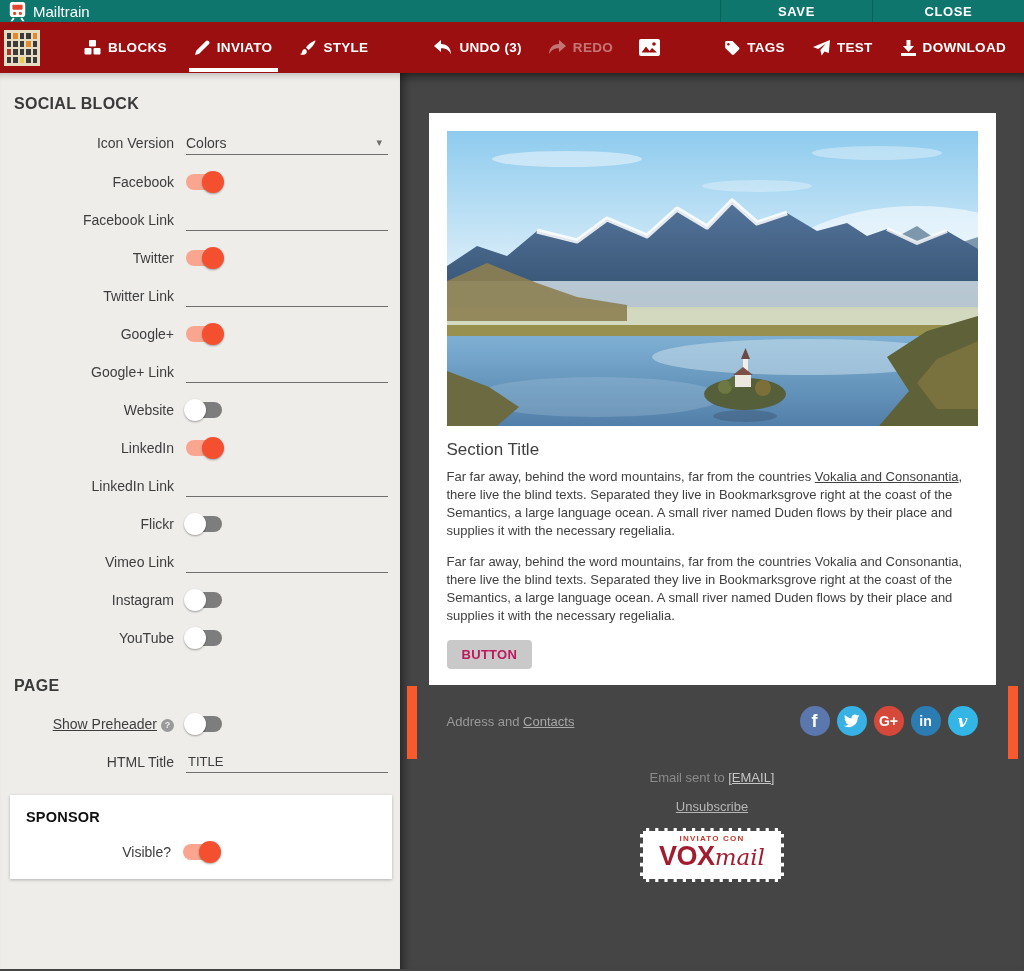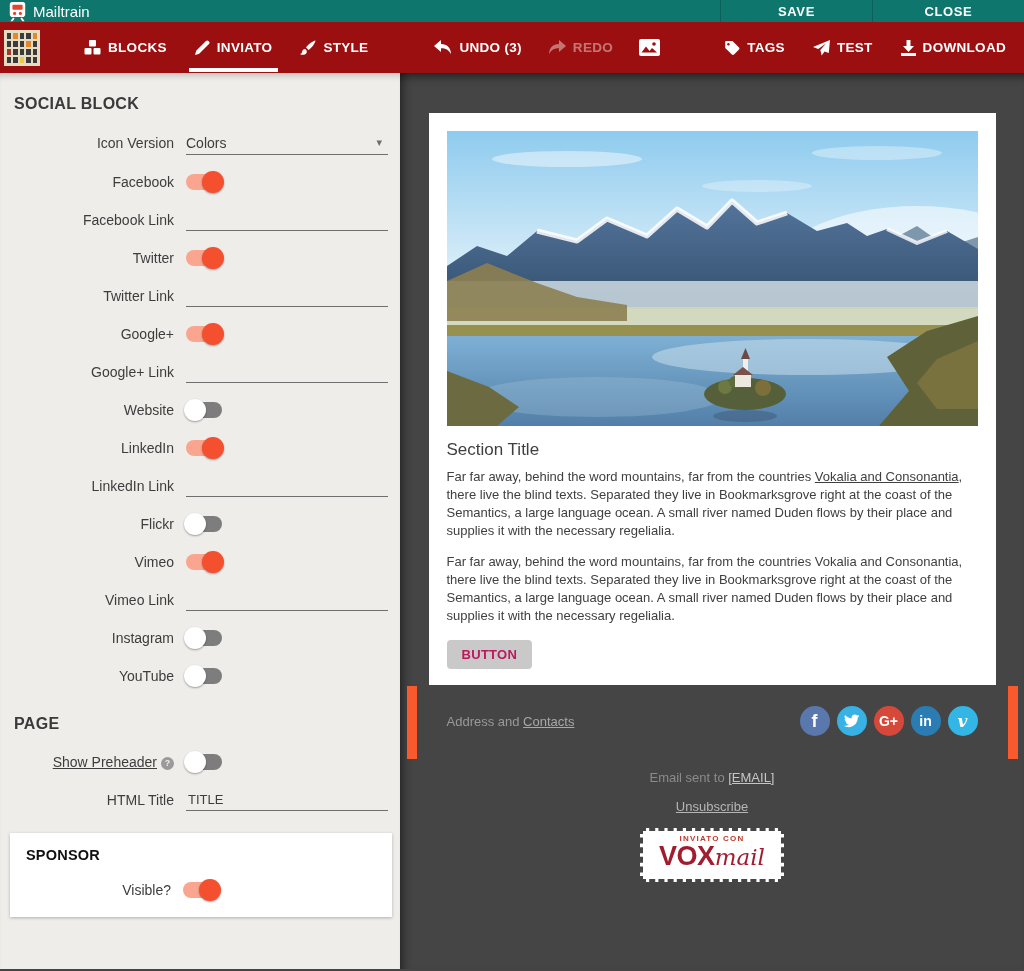--- a/index.html
+++ b/index.html
@@ -270,26 +270,20 @@
     </div>
 
     <div class="row">
       <label class="lbl">Flickr</label>
       <div class="toggle off">
           <span class="knob"></span>
         </div>
     </div>
 
     <div class="row">
-      <label class="lbl">Vimeo</label>
-      <div class="toggle on">
-          <span class="knob"></span>
-        </div>
-    </div>
-    <div class="row">
       <label class="lbl">Vimeo Link</label>
       <input class="uline" value="" style="">
     </div>
 
     <div class="row">
       <label class="lbl">Instagram</label>
       <div class="toggle off">
           <span class="knob"></span>
         </div>
     </div>

